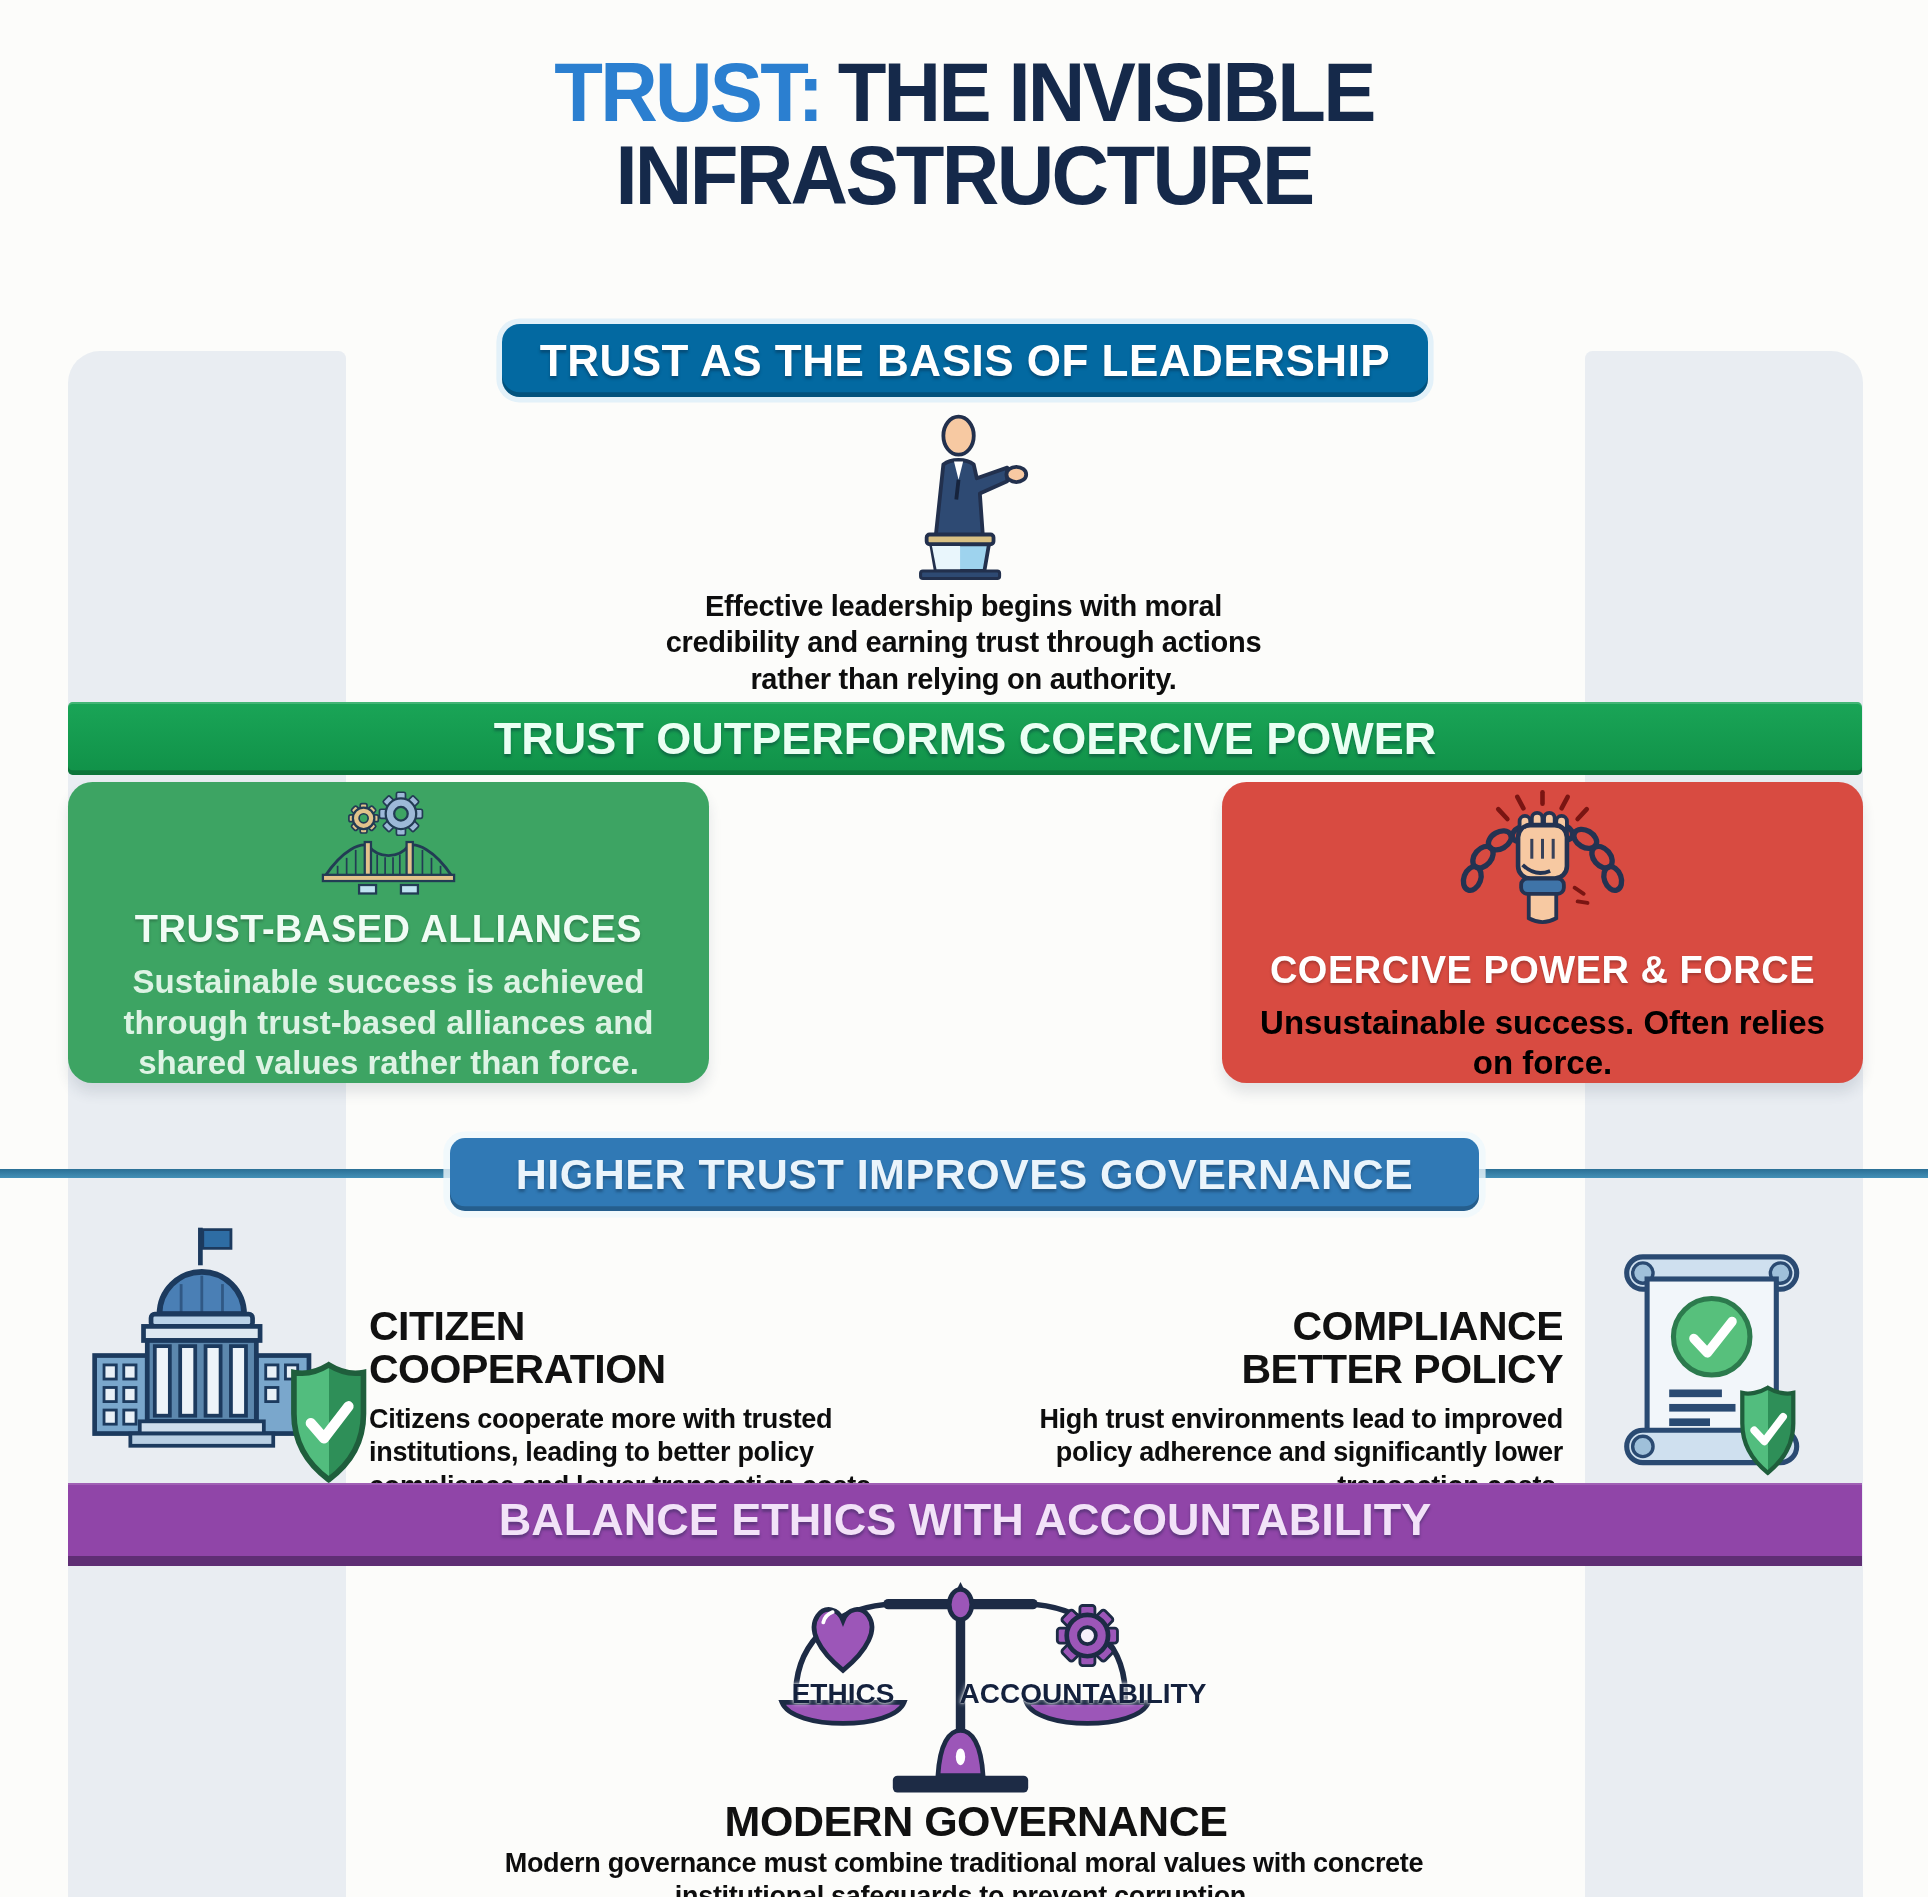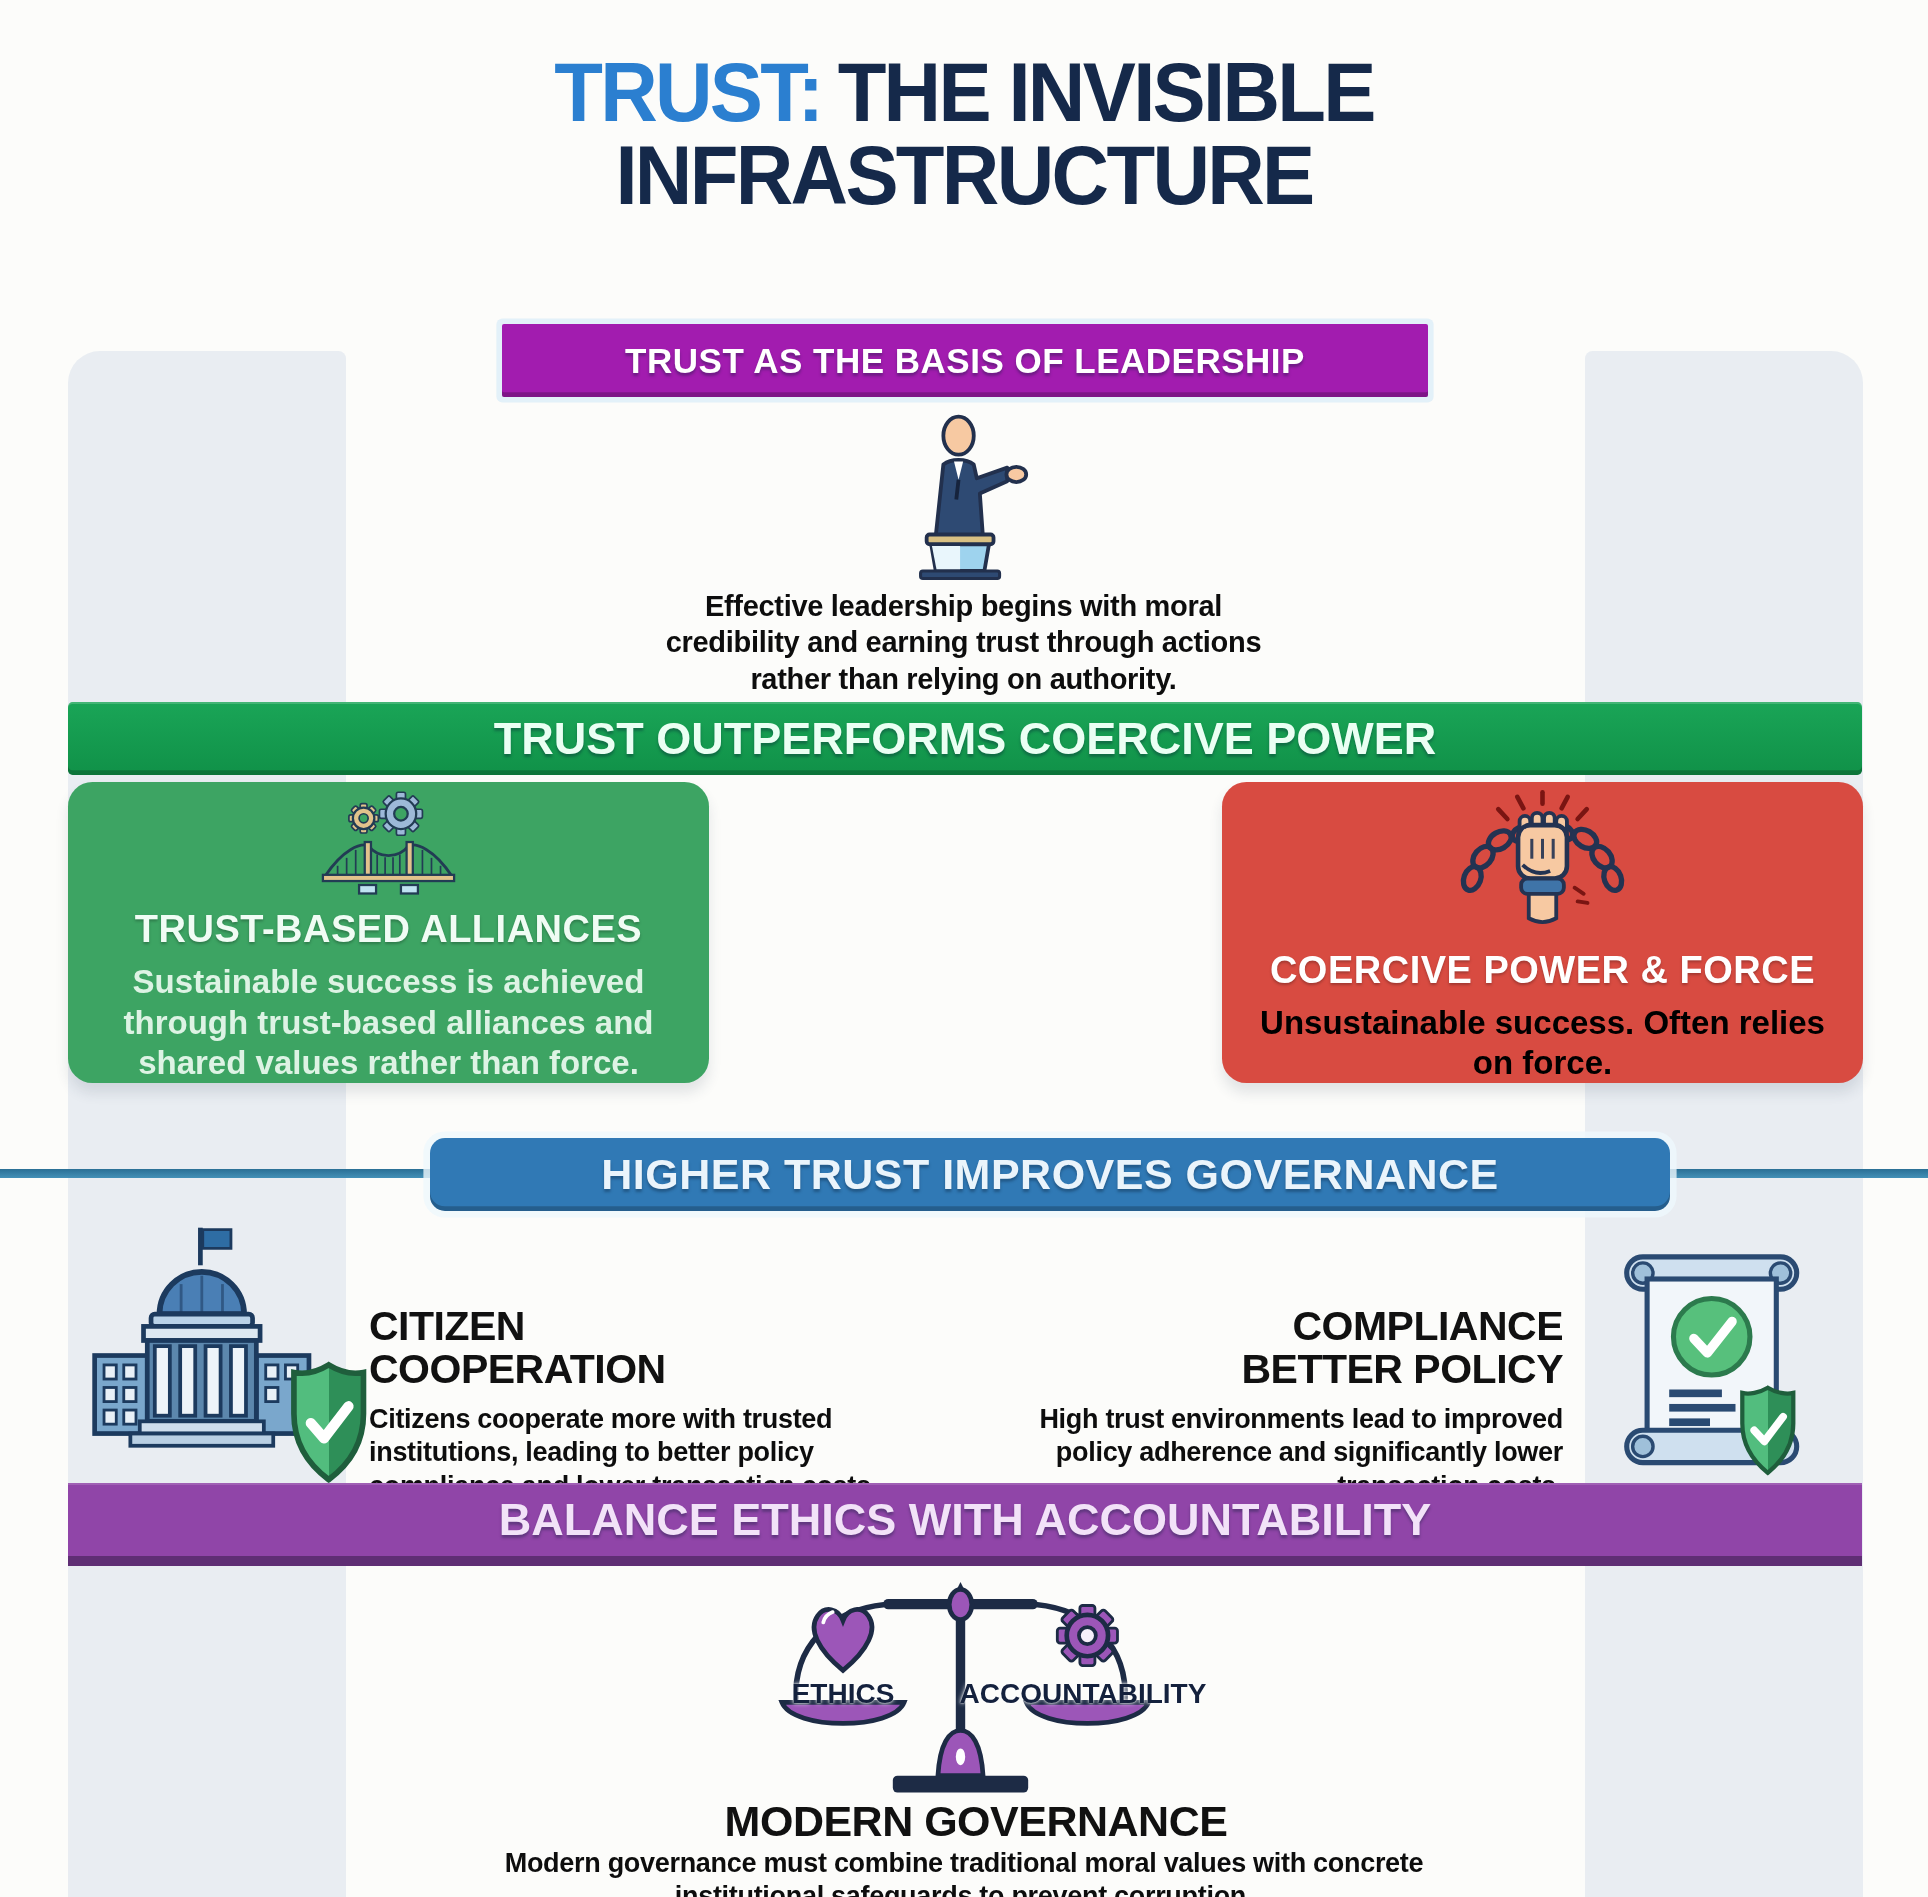--- a/index.html
+++ b/index.html
@@ -16,27 +16,27 @@
 
   
   .title { position:absolute; top:51px; left:0; width:1928px; text-align:center;
            font-size:83px; font-weight:800; line-height:83px; letter-spacing:-2.8px;
            color:#15294a; transform:scaleX(0.96); transform-origin:center; }
   .title .accent { color:#2b7fd0; margin-right:17px; }
 
   
   .banner { position:absolute; display:flex; align-items:center; justify-content:center;
             font-weight:800; color:#ffffff; text-shadow:0 2.8px 2.8px rgba(8,30,52,0.35); }
-  .banner-leadership { left:502px; top:324px; width:926px; height:73px; font-size:35px;
-            background:#a21caf; border-radius:2px; letter-spacing:0.5px;
+  .banner-leadership { left:502px; top:324px; width:926px; height:73px; font-size:44px;
+            background:#0369a1; border-radius:18px; letter-spacing:0.5px;
             box-shadow:0 0 0 5.6px rgba(205,232,248,0.55), inset 0 -4.7px 0 rgba(0,0,0,0.22); }
   .banner-green { left:68px; top:702px; width:1794px; height:73px; font-size:45px;
             background:linear-gradient(#1aa557,#109148); border-radius:4.7px; color:#eafff3;
             box-shadow: inset 0 -4.7px 0 rgba(0,0,0,0.2), inset 0 1.9px 0 rgba(255,255,255,0.18); }
-  .banner-governance { left:430px; top:1138px; width:1240px; height:73px; font-size:43px;
+  .banner-governance { left:450px; top:1138px; width:1029px; height:73px; font-size:43px;
             background:#3079b5; border-radius:15px; color:#eaf4fb; z-index:3; letter-spacing:0.5px;
             box-shadow:0 0 0 6.6px rgba(238,247,252,0.8), inset 0 -4.7px 0 rgba(0,0,0,0.22); }
   .banner-purple { left:68px; top:1483px; width:1794px; height:83px; font-size:45px;
             background:#9045a8; border-bottom:10.4px solid #5f2e74; color:#f2e2f8;
             box-shadow: inset 0 1.9px 0 rgba(255,255,255,0.15); }
 
   .divider-line { position:absolute; left:0; top:1169px; width:1928px; height:8.5px;
             background:linear-gradient(#2a6f95,#4390b7); z-index:2; }
 
   

